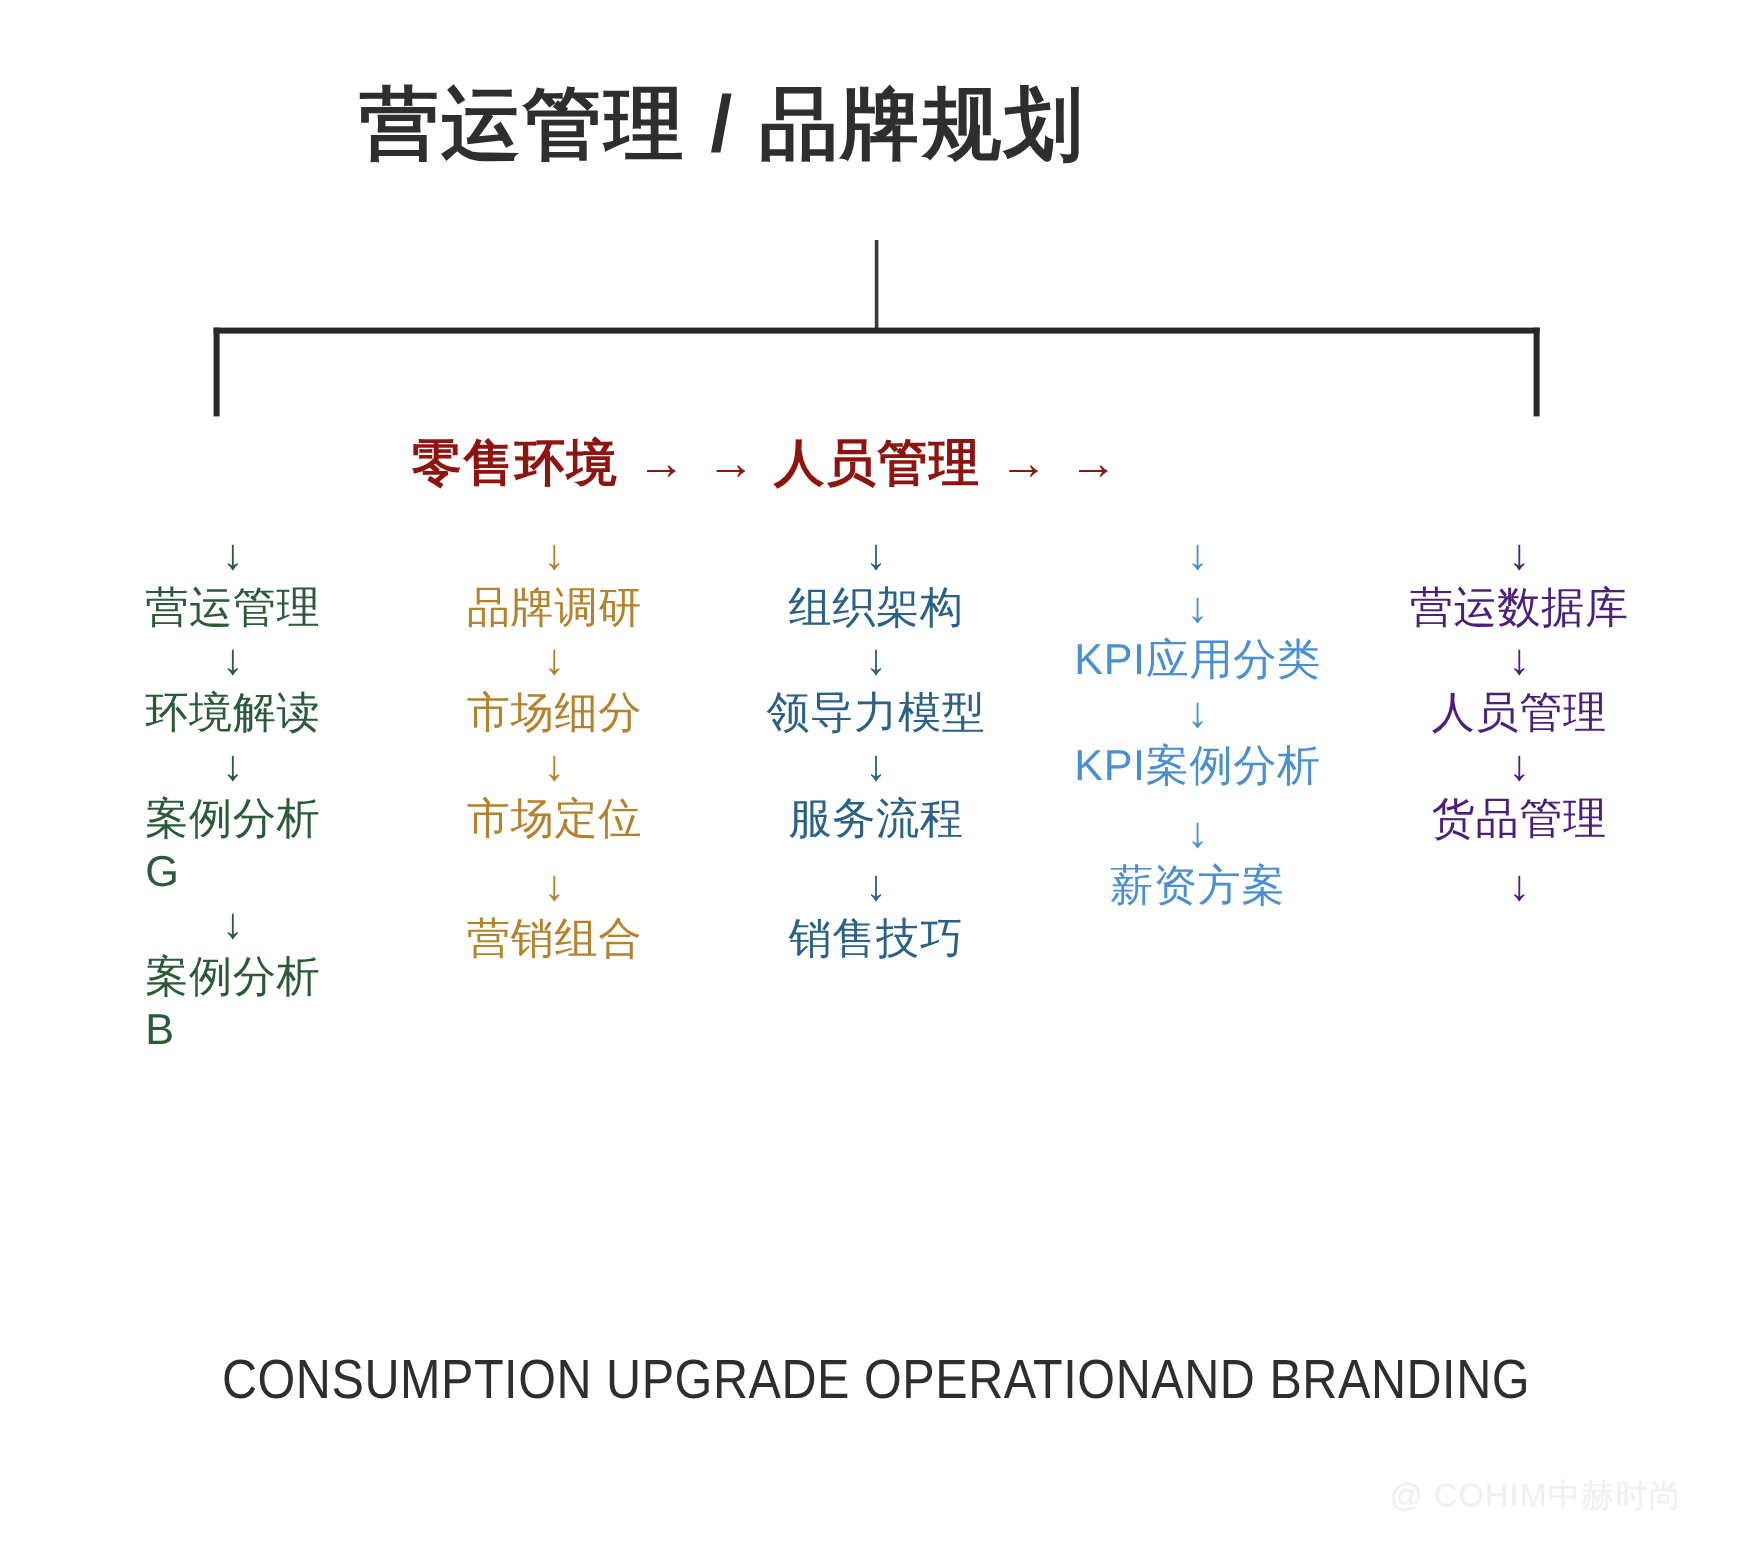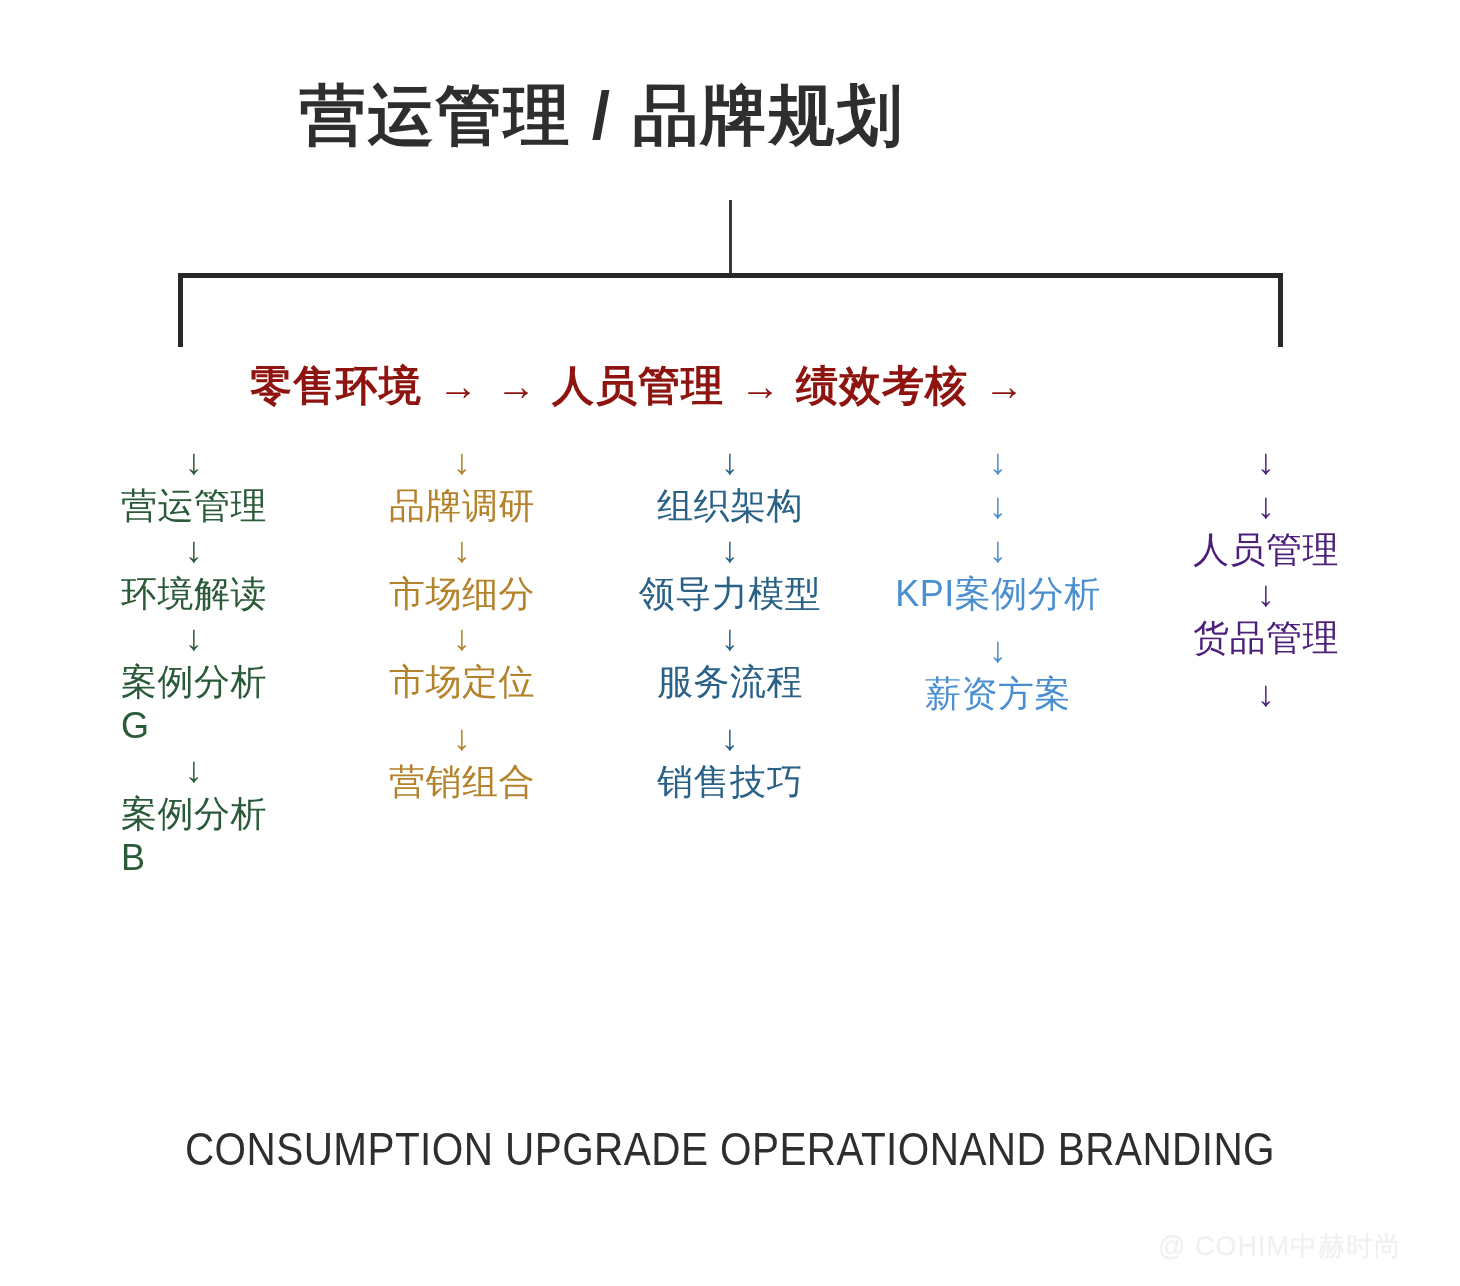--- a/index.html
+++ b/index.html
@@ -12,21 +12,21 @@
     height: 1286px;
     position: relative;
     overflow: hidden;
     font-family: "Liberation Sans", "DejaVu Sans", sans-serif;
     -webkit-font-smoothing: antialiased;
   }
 
   
   .title {
     position: absolute;
-    top: 82px;
+    top: 70px;
     left: 0;
     width: 1204px;
     text-align: center;
     font-size: 66px;
     font-weight: 700;
     color: #2e2e2e;
     letter-spacing: 2px;
     line-height: 1;
     white-space: pre;
   }
@@ -152,21 +152,20 @@
 <div class="bracket-bar"></div>
 <div class="bracket-drop left"></div>
 <div class="bracket-drop right"></div>
 
 <div class="header-row" style="color: rgb(142, 20, 16);">
   <span class="h-label">零售环境</span>
   <span class="h-arrow">→</span>
   <span class="h-arrow">→</span>
   <span class="h-label">人员管理</span>
   <span class="h-arrow">→</span>
-  <span class="h-label">绩效考核</span>
   <span class="h-arrow">→</span>
 </div>
 
 <div class="columns">
 
   <div class="column" style="color: rgb(42, 90, 56);">
     <div class="down-arrow">↓</div>
     <div class="node">营运管理</div>
     <div class="down-arrow">↓</div>
     <div class="node">环境解读</div>
@@ -198,29 +197,31 @@
     <div class="down-arrow">↓</div>
     <div class="node">服务流程</div>
     <div class="spacer-8"></div>
     <div class="down-arrow">↓</div>
     <div class="node">销售技巧</div>
   </div>
 
   <div class="column" style="color: rgb(74, 143, 208);">
     <div class="down-arrow">↓</div>
     <div class="down-arrow">↓</div>
+    <div class="node">KPI应用分类</div>
     <div class="down-arrow">↓</div>
     <div class="node">KPI案例分析</div>
     <div class="spacer-8"></div>
     <div class="down-arrow">↓</div>
     <div class="node">薪资方案</div>
   </div>
 
   <div class="column" style="color: rgb(75, 31, 122);">
     <div class="down-arrow">↓</div>
+    <div class="node">营运数据库</div>
     <div class="down-arrow">↓</div>
     <div class="node">人员管理</div>
     <div class="down-arrow">↓</div>
     <div class="node">货品管理</div>
     <div class="spacer-8"></div>
     <div class="down-arrow">↓</div>
   </div>
 
 </div>
 

